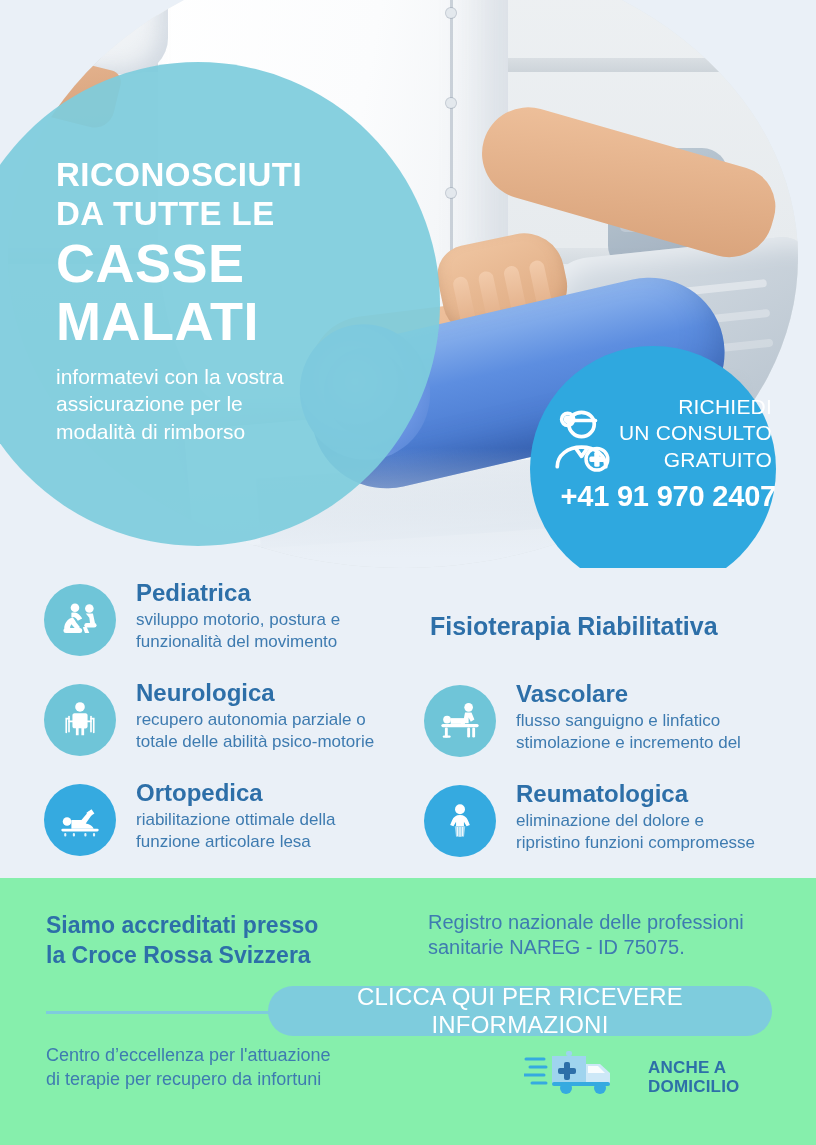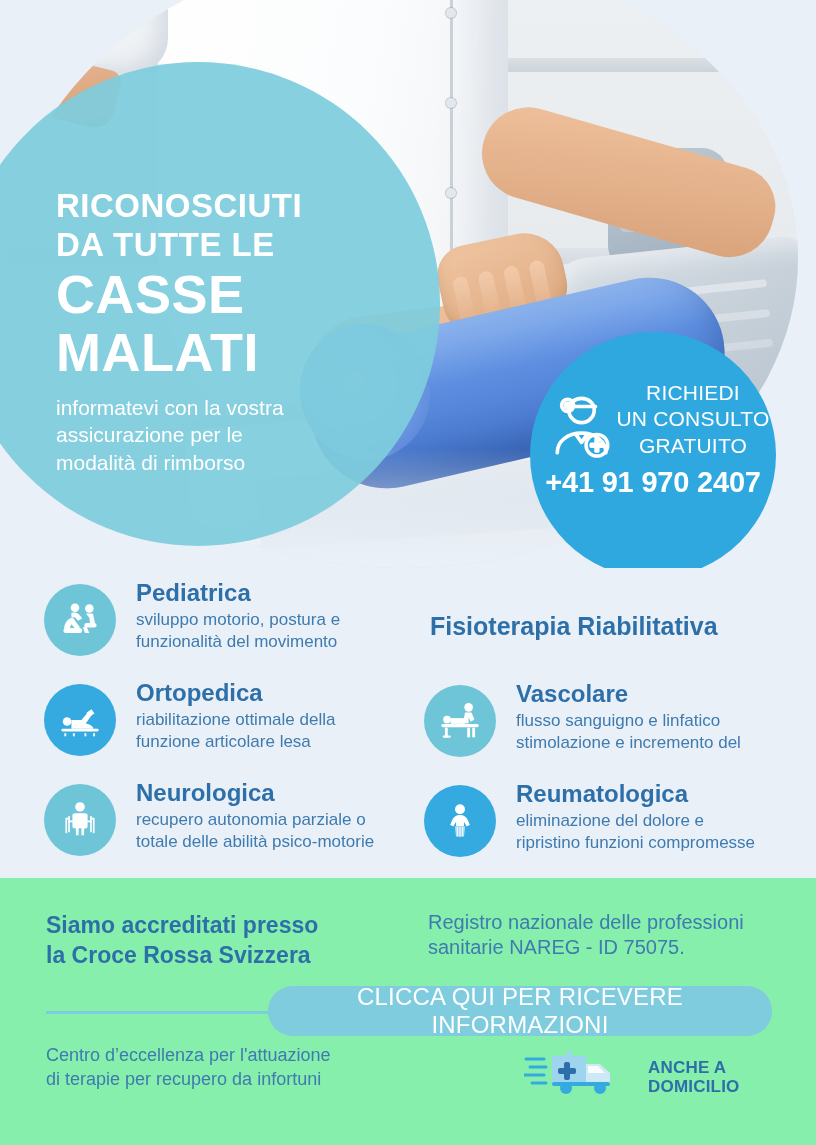--- a/index.html
+++ b/index.html
@@ -197,21 +197,20 @@
     width: 484px; height: 484px;
     border-radius: 50%;
     background: #7ECCDD;
     opacity: .93;
   }
   .headline {
     position: absolute;
     left: 56px; top: 156px;
     width: 330px;
     color: #ffffff;
-    margin-top: 31px;
   }
   .hl-1, .hl-2 {
     font-size: 33px;
     font-weight: bold;
     letter-spacing: .5px;
     line-height: 1.18;
   }
   .hl-3, .hl-4 {
     font-size: 54px;
     font-weight: bold;
@@ -221,26 +220,26 @@
   .hl-sub {
     margin-top: 12px;
     font-size: 21px;
     line-height: 1.32;
     font-weight: normal;
   }
 
   
   .consult {
     position: absolute;
-    left: 530px; top: 332px;
+    left: 530px; top: 346px;
     width: 246px; height: 246px;
     border-radius: 50%;
     background: #2FA8DF;
     color: #fff;
-    text-align: center;
+    text-align: right;
   }
   .consult-doc {
     position: absolute;
     left: 18px; top: 56px;
     width: 74px; height: 74px;
   }
   .consult-lines {
     position: absolute;
     left: 84px; top: 48px;
     width: 158px;
@@ -467,59 +466,59 @@
           </svg>
         </div>
         <div class="svc-title">Pediatrica</div>
         <div class="svc-desc">
           <div>sviluppo motorio, postura e</div>
           <div>funzionalità del movimento</div>
         </div>
       </div>
 
       <div class="svc">
-        <div class="svc-icon ic-blue">
-          <svg viewBox="0 0 64 64" width="46" height="46" fill="#ffffff">
-            <circle cx="14" cy="34" r="6"></circle>
-            <path d="M20 32h14l10-12 5 4-9 13c6 1 10 4 11 7H20z"></path>
-            <path d="M41 22l7-5 4 6-8 5z"></path>
-            <rect x="6" y="44" width="52" height="4" rx="2"></rect>
-            <rect x="10" y="50" width="3" height="5" rx="1.4" opacity=".85"></rect>
-            <rect x="22" y="50" width="3" height="5" rx="1.4" opacity=".85"></rect>
-            <rect x="38" y="50" width="3" height="5" rx="1.4" opacity=".85"></rect>
-            <rect x="50" y="50" width="3" height="5" rx="1.4" opacity=".85"></rect>
-          </svg>
-        </div>
-        <div class="svc-title">Ortopedica</div>
-        <div class="svc-desc">
-          <div>riabilitazione ottimale della</div>
-          <div>funzione articolare lesa</div>
-        </div>
-      </div>
-
-      <div class="svc">
         <div class="svc-icon ic-teal">
           <svg viewBox="0 0 64 64" width="44" height="44">
             <g fill="#ffffff">
               <circle cx="32" cy="13" r="7"></circle>
               <path d="M24 22h16c2 0 3 1.4 3 3.2v16c0 2-1.3 3-3 3h-2v10h-4V44h-4v10h-4V44h-2c-1.7 0-3-1-3-3V25.2c0-1.8 1-3.2 3-3.2z"></path>
             </g>
             <g fill="none" stroke="#ffffff" stroke-width="2.4" stroke-linecap="round">
               <path d="M16 27v22"></path>
                 <path d="M48 27v22"></path>
               <path d="M16 30h-4v20"></path>
                 <path d="M48 30h4v20"></path>
               <path d="M16 34h32"></path>
             </g>
           </svg>
         </div>
         <div class="svc-title">Neurologica</div>
         <div class="svc-desc">
           <div>recupero autonomia parziale o</div>
           <div>totale delle abilità psico-motorie</div>
+        </div>
+      </div>
+
+      <div class="svc">
+        <div class="svc-icon ic-blue">
+          <svg viewBox="0 0 64 64" width="46" height="46" fill="#ffffff">
+            <circle cx="14" cy="34" r="6"></circle>
+            <path d="M20 32h14l10-12 5 4-9 13c6 1 10 4 11 7H20z"></path>
+            <path d="M41 22l7-5 4 6-8 5z"></path>
+            <rect x="6" y="44" width="52" height="4" rx="2"></rect>
+            <rect x="10" y="50" width="3" height="5" rx="1.4" opacity=".85"></rect>
+            <rect x="22" y="50" width="3" height="5" rx="1.4" opacity=".85"></rect>
+            <rect x="38" y="50" width="3" height="5" rx="1.4" opacity=".85"></rect>
+            <rect x="50" y="50" width="3" height="5" rx="1.4" opacity=".85"></rect>
+          </svg>
+        </div>
+        <div class="svc-title">Ortopedica</div>
+        <div class="svc-desc">
+          <div>riabilitazione ottimale della</div>
+          <div>funzione articolare lesa</div>
         </div>
       </div>
     </div>
 
     <div class="col-right">
       <div class="col-title">Fisioterapia Riabilitativa</div>
 
       <div class="svc">
         <div class="svc-icon ic-teal">
           <svg viewBox="0 0 64 64" width="46" height="46" fill="#ffffff">

